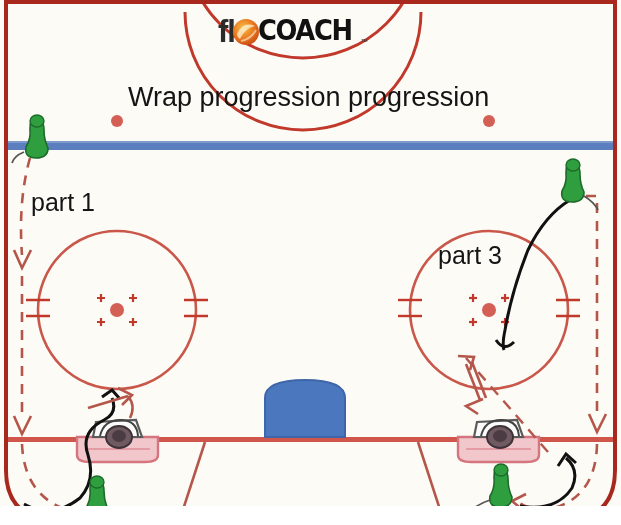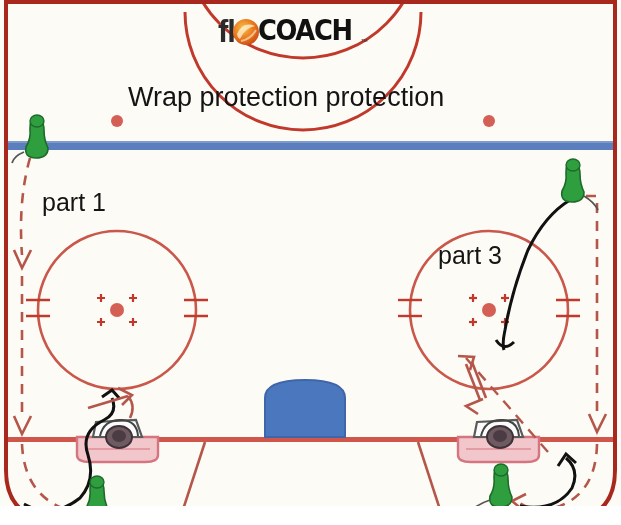--- a/index.html
+++ b/index.html
@@ -31,21 +31,21 @@
     letter-spacing: 0px;
   }
   #title-text {
     left: 128px;
     top: 82px;
     font-size: 27px;
     font-weight: 400;
     color: #141414;
   }
   #part1-text {
-    left: 42px;
+    left: 31px;
     top: 188px;
     font-size: 25px;
     font-weight: 400;
     color: #141414;
   }
   #part3-text {
     left: 438px;
     top: 193px;
     font-size: 25px;
     font-weight: 400;
@@ -249,17 +249,17 @@
     <span class="logo-fl">fl</span>
     <svg class="logo-ball" viewBox="0 0 30 30">
       <circle cx="15" cy="15" r="13" fill="url(#ballGrad)"></circle>
       <path d="M 6,17 Q 12,4 24,9 Q 14,11 9,22 Q 6,20 6,17 Z" fill="#fff4d8" opacity="0.75"></path>
       <path d="M 10,24 Q 20,22 25,13" fill="none" stroke="#fdf0d5" stroke-width="2" opacity="0.6"></path>
     </svg>
     <span class="logo-coach">COACH</span>
     <span class="logo-tm">™</span>
   </div>
 
-  <div class="overlay-text" id="title-text">Wrap protection protection</div>
+  <div class="overlay-text" id="title-text">Wrap progression progression</div>
   <div class="overlay-text" id="part1-text">part 1</div>
   <div class="overlay-text" id="part3-text">part 3</div>
 
 </div>
 
 </body></html>

